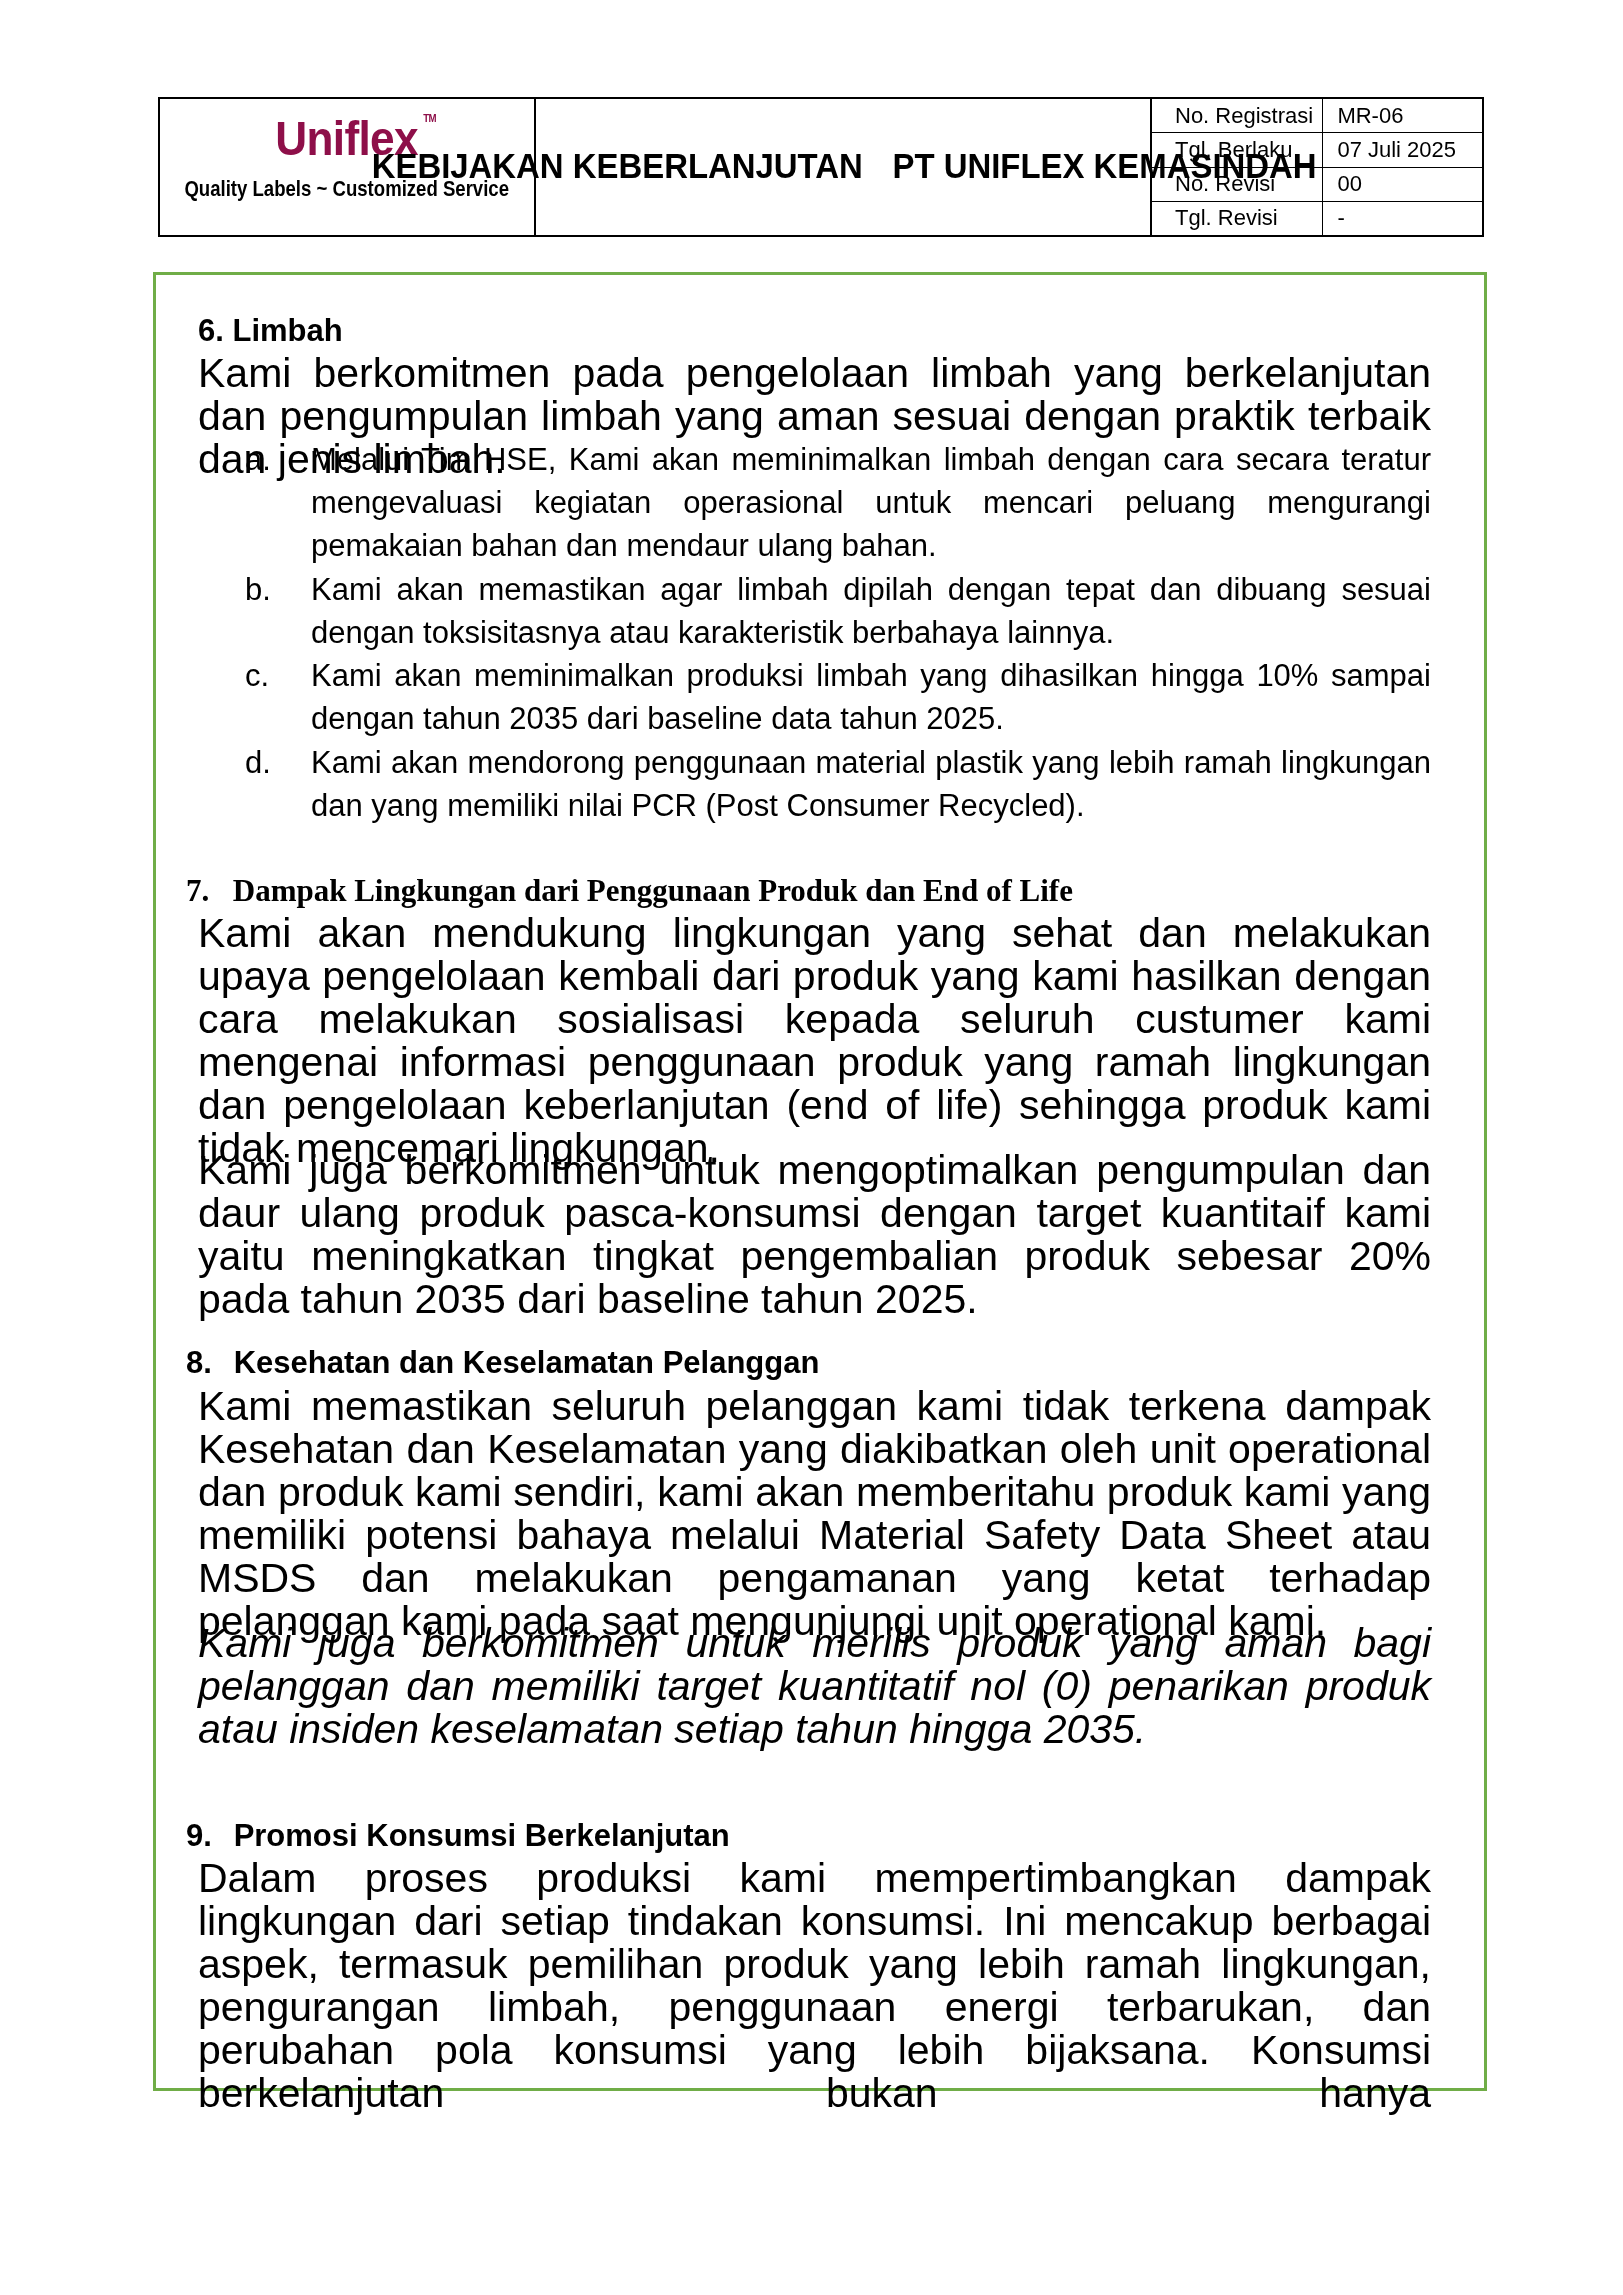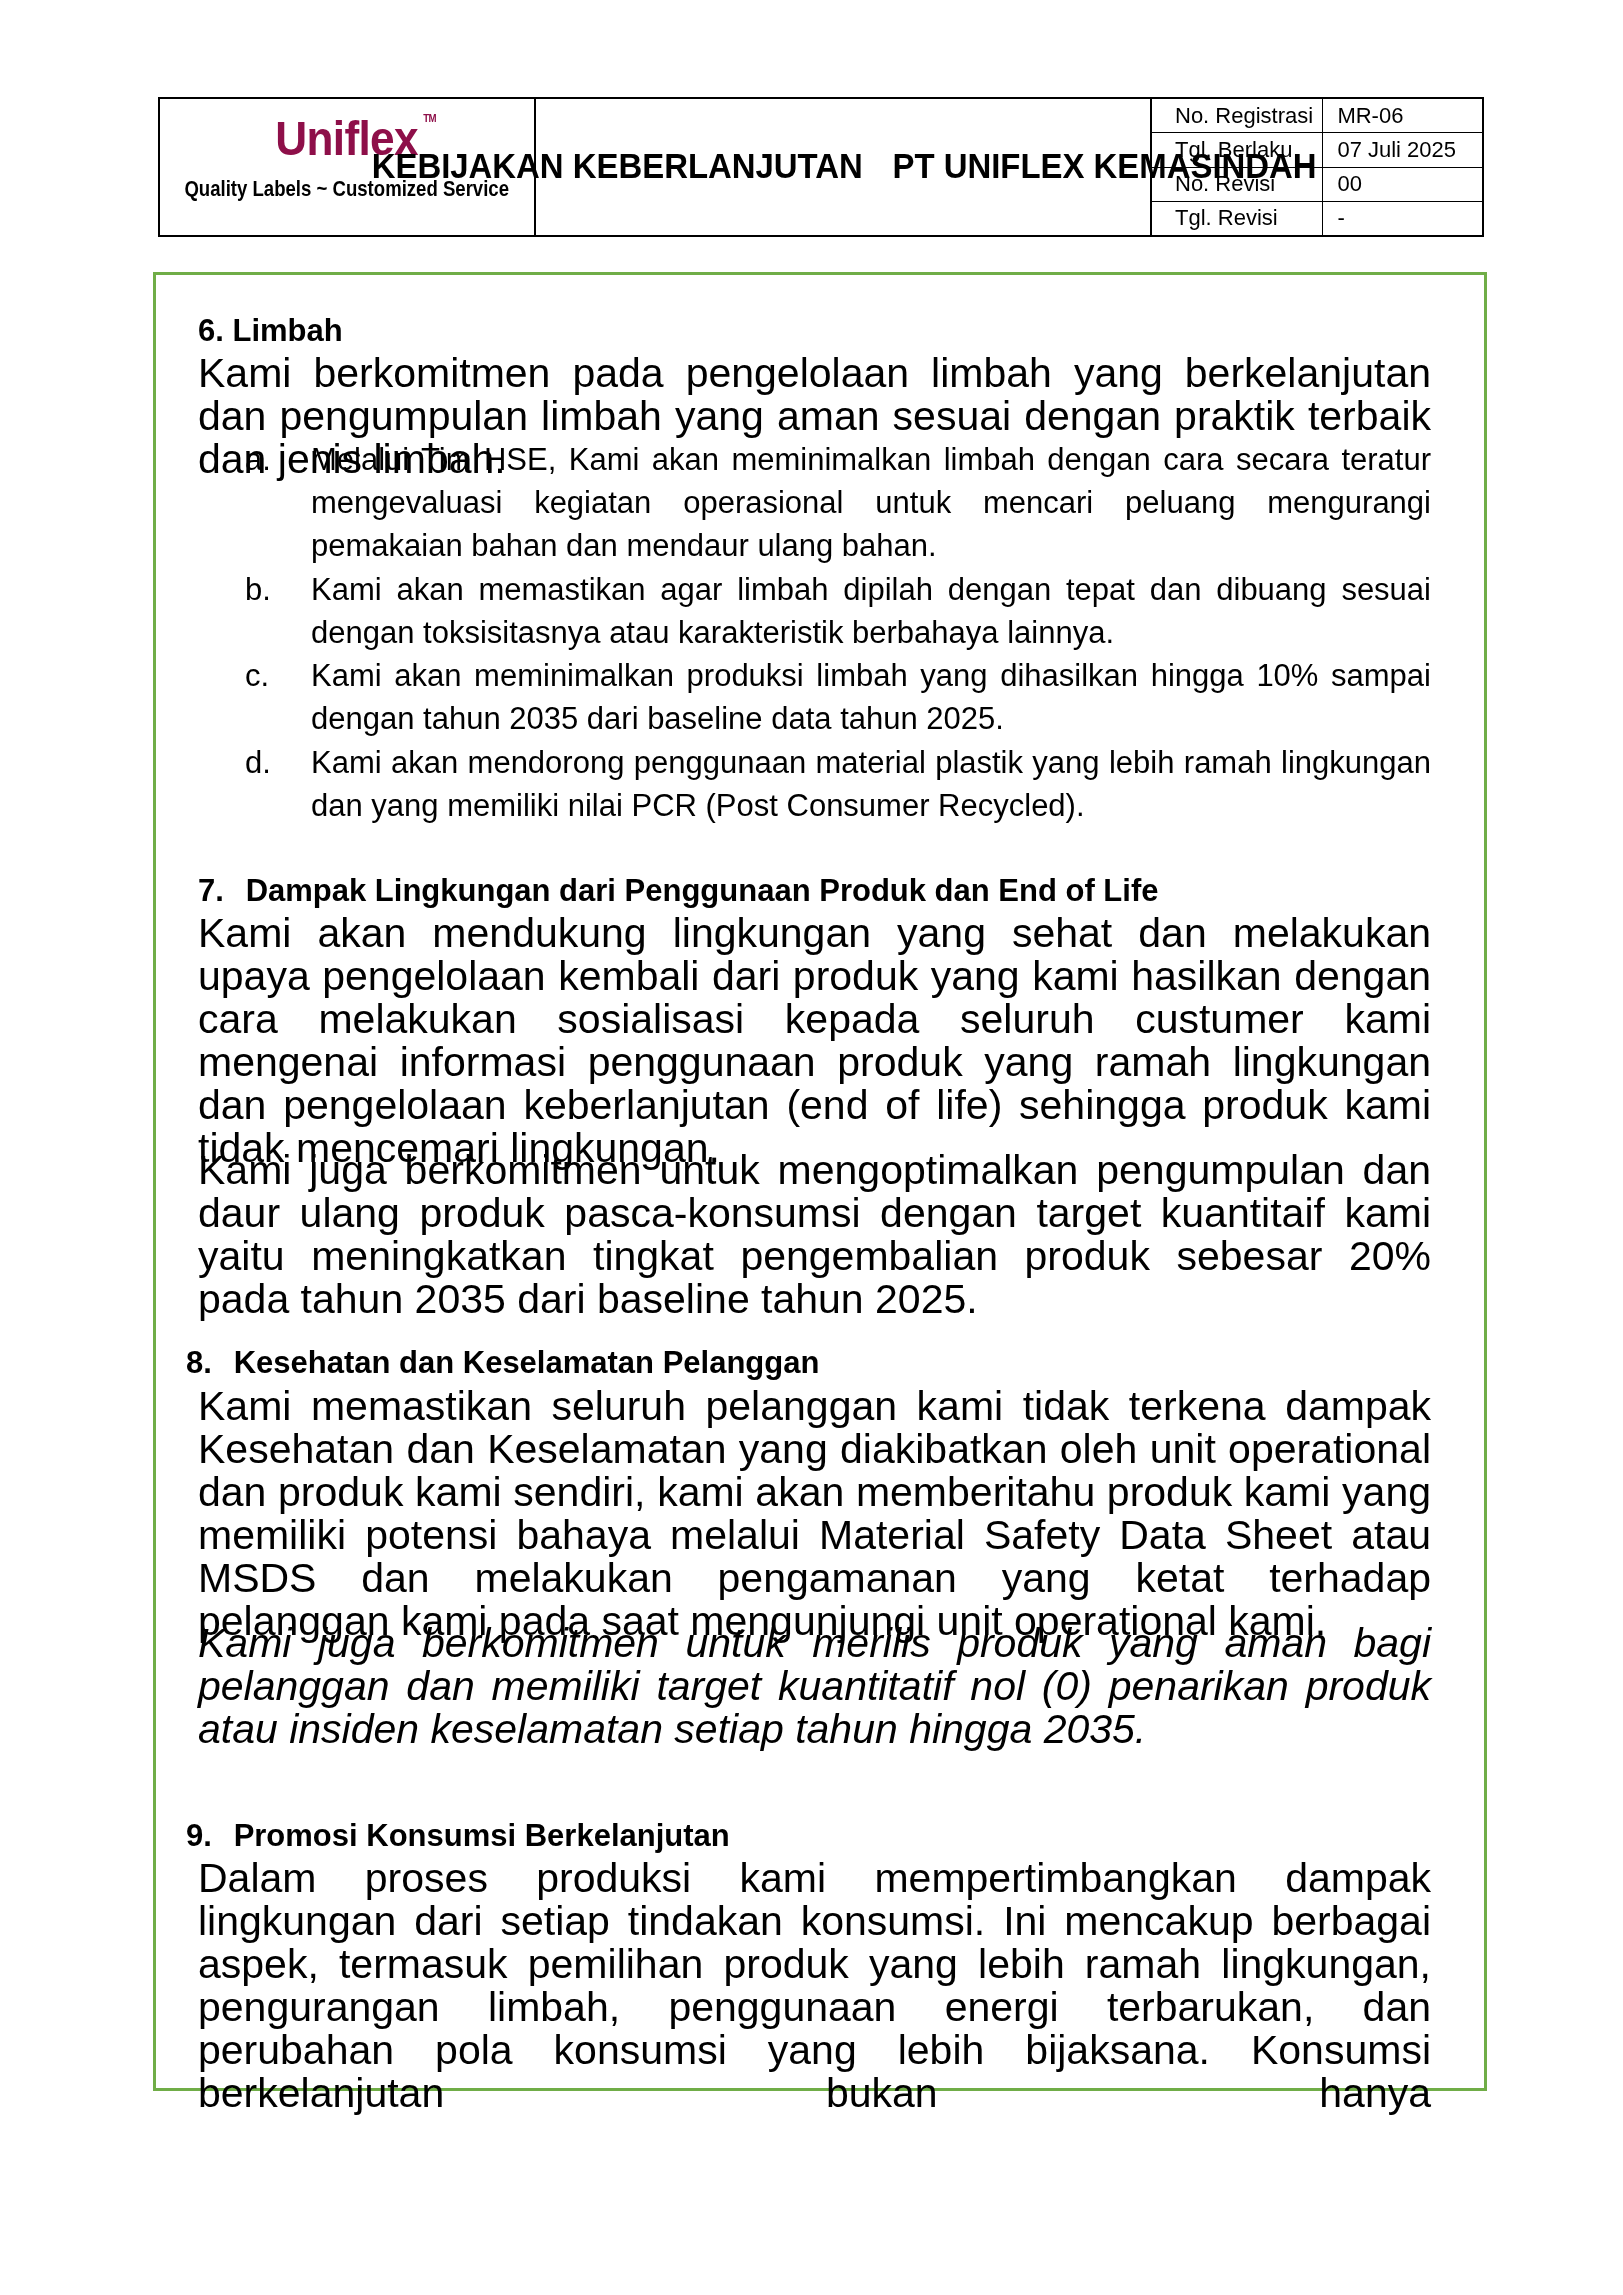--- a/index.html
+++ b/index.html
@@ -113,21 +113,21 @@
 </div>
 <div class="list-item" style="left:245px; top:654px; width:1186px;">
   <span class="marker">c.</span>
   <div class="body">Kami akan meminimalkan produksi limbah yang dihasilkan hingga 10% sampai dengan tahun 2035 dari baseline data tahun 2025.</div>
 </div>
 <div class="list-item" style="left:245px; top:741px; width:1186px;">
   <span class="marker">d.</span>
   <div class="body">Kami akan mendorong penggunaan material plastik yang lebih ramah lingkungan dan yang memiliki nilai PCR (Post Consumer Recycled).</div>
 </div>
 
-<div class="heading" style="left:198px; top:869px;">
+<div class="heading" style="left:186px; top:869px;font-family:Liberation Serif, serif;">
   <span class="num">7.</span>
   <span>Dampak Lingkungan dari Penggunaan Produk dan End of Life</span>
 </div>
 <div class="text" style="left:198px; top:912px; width:1233px;">Kami akan mendukung lingkungan yang sehat dan melakukan upaya pengelolaan kembali dari produk yang kami hasilkan dengan cara melakukan sosialisasi kepada seluruh custumer kami mengenai informasi penggunaan produk yang ramah lingkungan dan pengelolaan keberlanjutan (end of life) sehingga produk kami tidak mencemari lingkungan.</div>
 <div class="text" style="left:198px; top:1149px; width:1233px;">Kami juga berkomitmen untuk mengoptimalkan pengumpulan dan daur ulang produk pasca-konsumsi dengan target kuantitaif kami yaitu meningkatkan tingkat pengembalian produk sebesar 20% pada tahun 2035 dari baseline tahun 2025.</div>
 
 <div class="heading" style="left:186px; top:1341px;">
   <span class="num">8.</span>
   <span>Kesehatan dan Keselamatan Pelanggan</span>
 </div>

